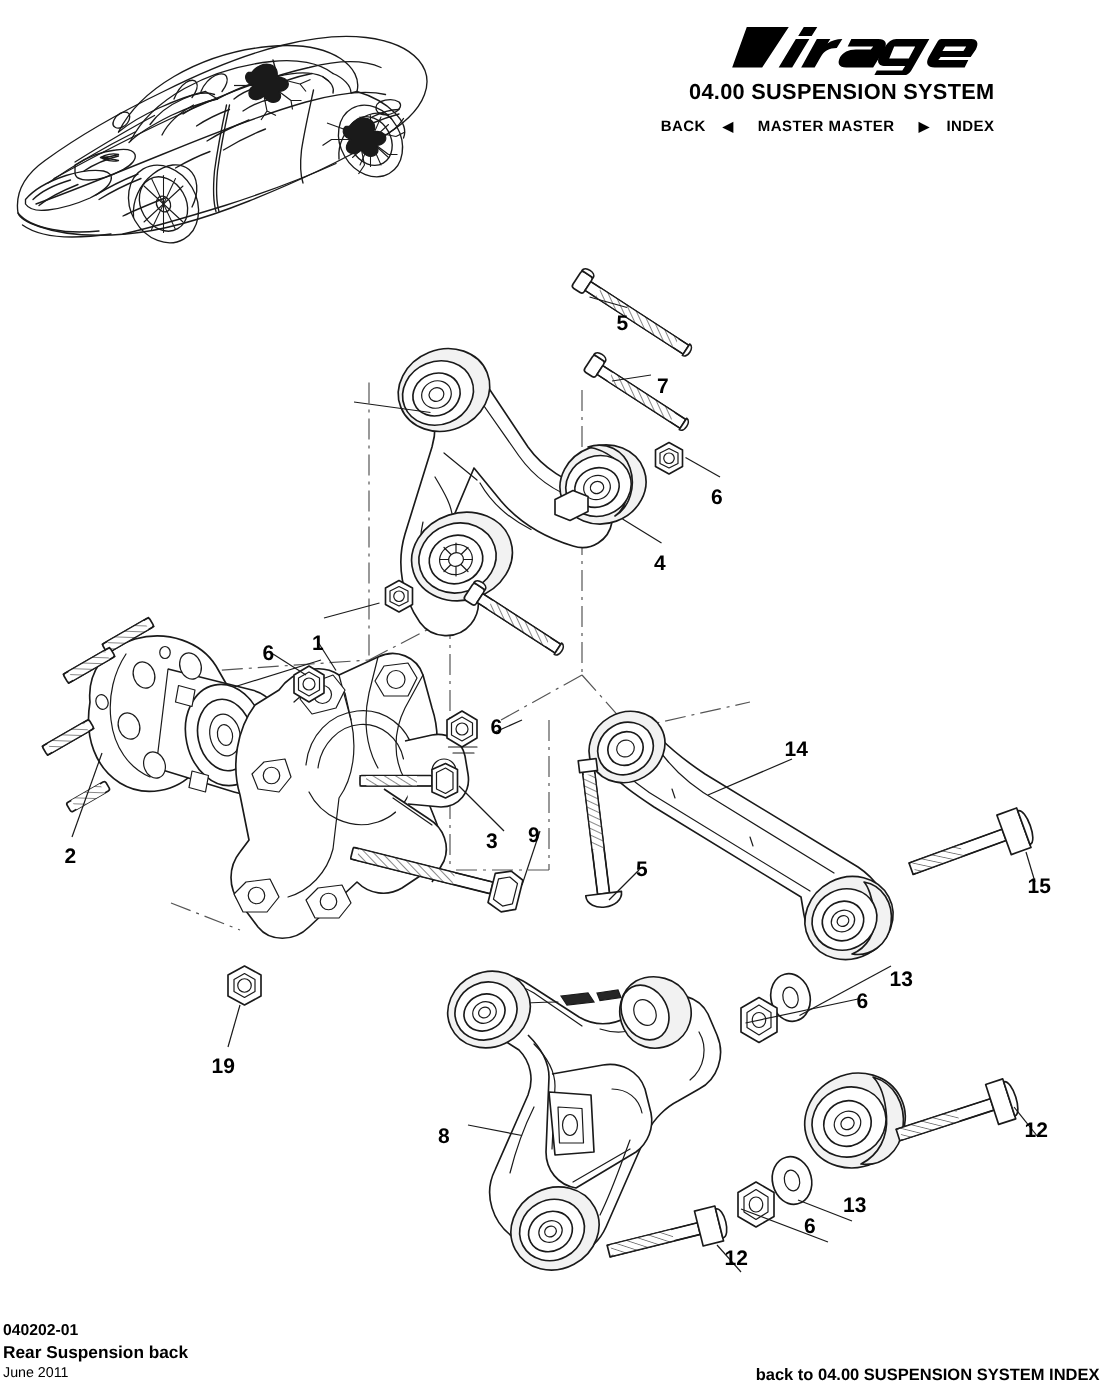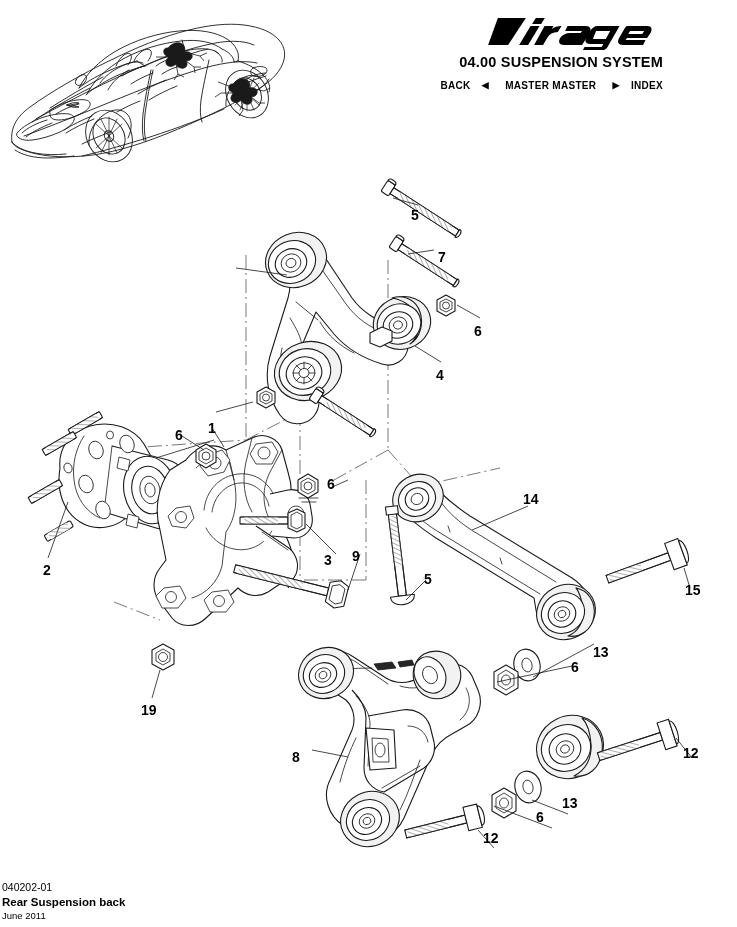--- a/index.html
+++ b/index.html
@@ -90,21 +90,21 @@
 
   
   #footer-left {
     position: absolute;
     left: 2px;
     bottom: 4px;
     line-height: 1.32;
   }
   #footer-code {
     font-size: 10.5px;
-    font-weight: normal;
+    font-weight: bold;
   }
   #footer-name {
     font-size: 11.5px;
     font-weight: bold;
   }
   #footer-date {
     font-size: 9.5px;
     font-weight: normal;
   }
   #footer-right {
@@ -730,14 +730,15 @@
     <div class="callout" style="left:523px; top:492px;text-align:right;">14</div>
     <div class="callout" style="left:685px; top:583px;">15</div>
   </div>
 
   <div id="footer-left">
     <div id="footer-code">040202-01</div>
     <div id="footer-name">Rear Suspension back</div>
     <div id="footer-date">June 2011</div>
   </div>
 
+  <div id="footer-right">back to 04.00 SUSPENSION SYSTEM INDEX</div>
 
 </div>
 
 </body></html>

